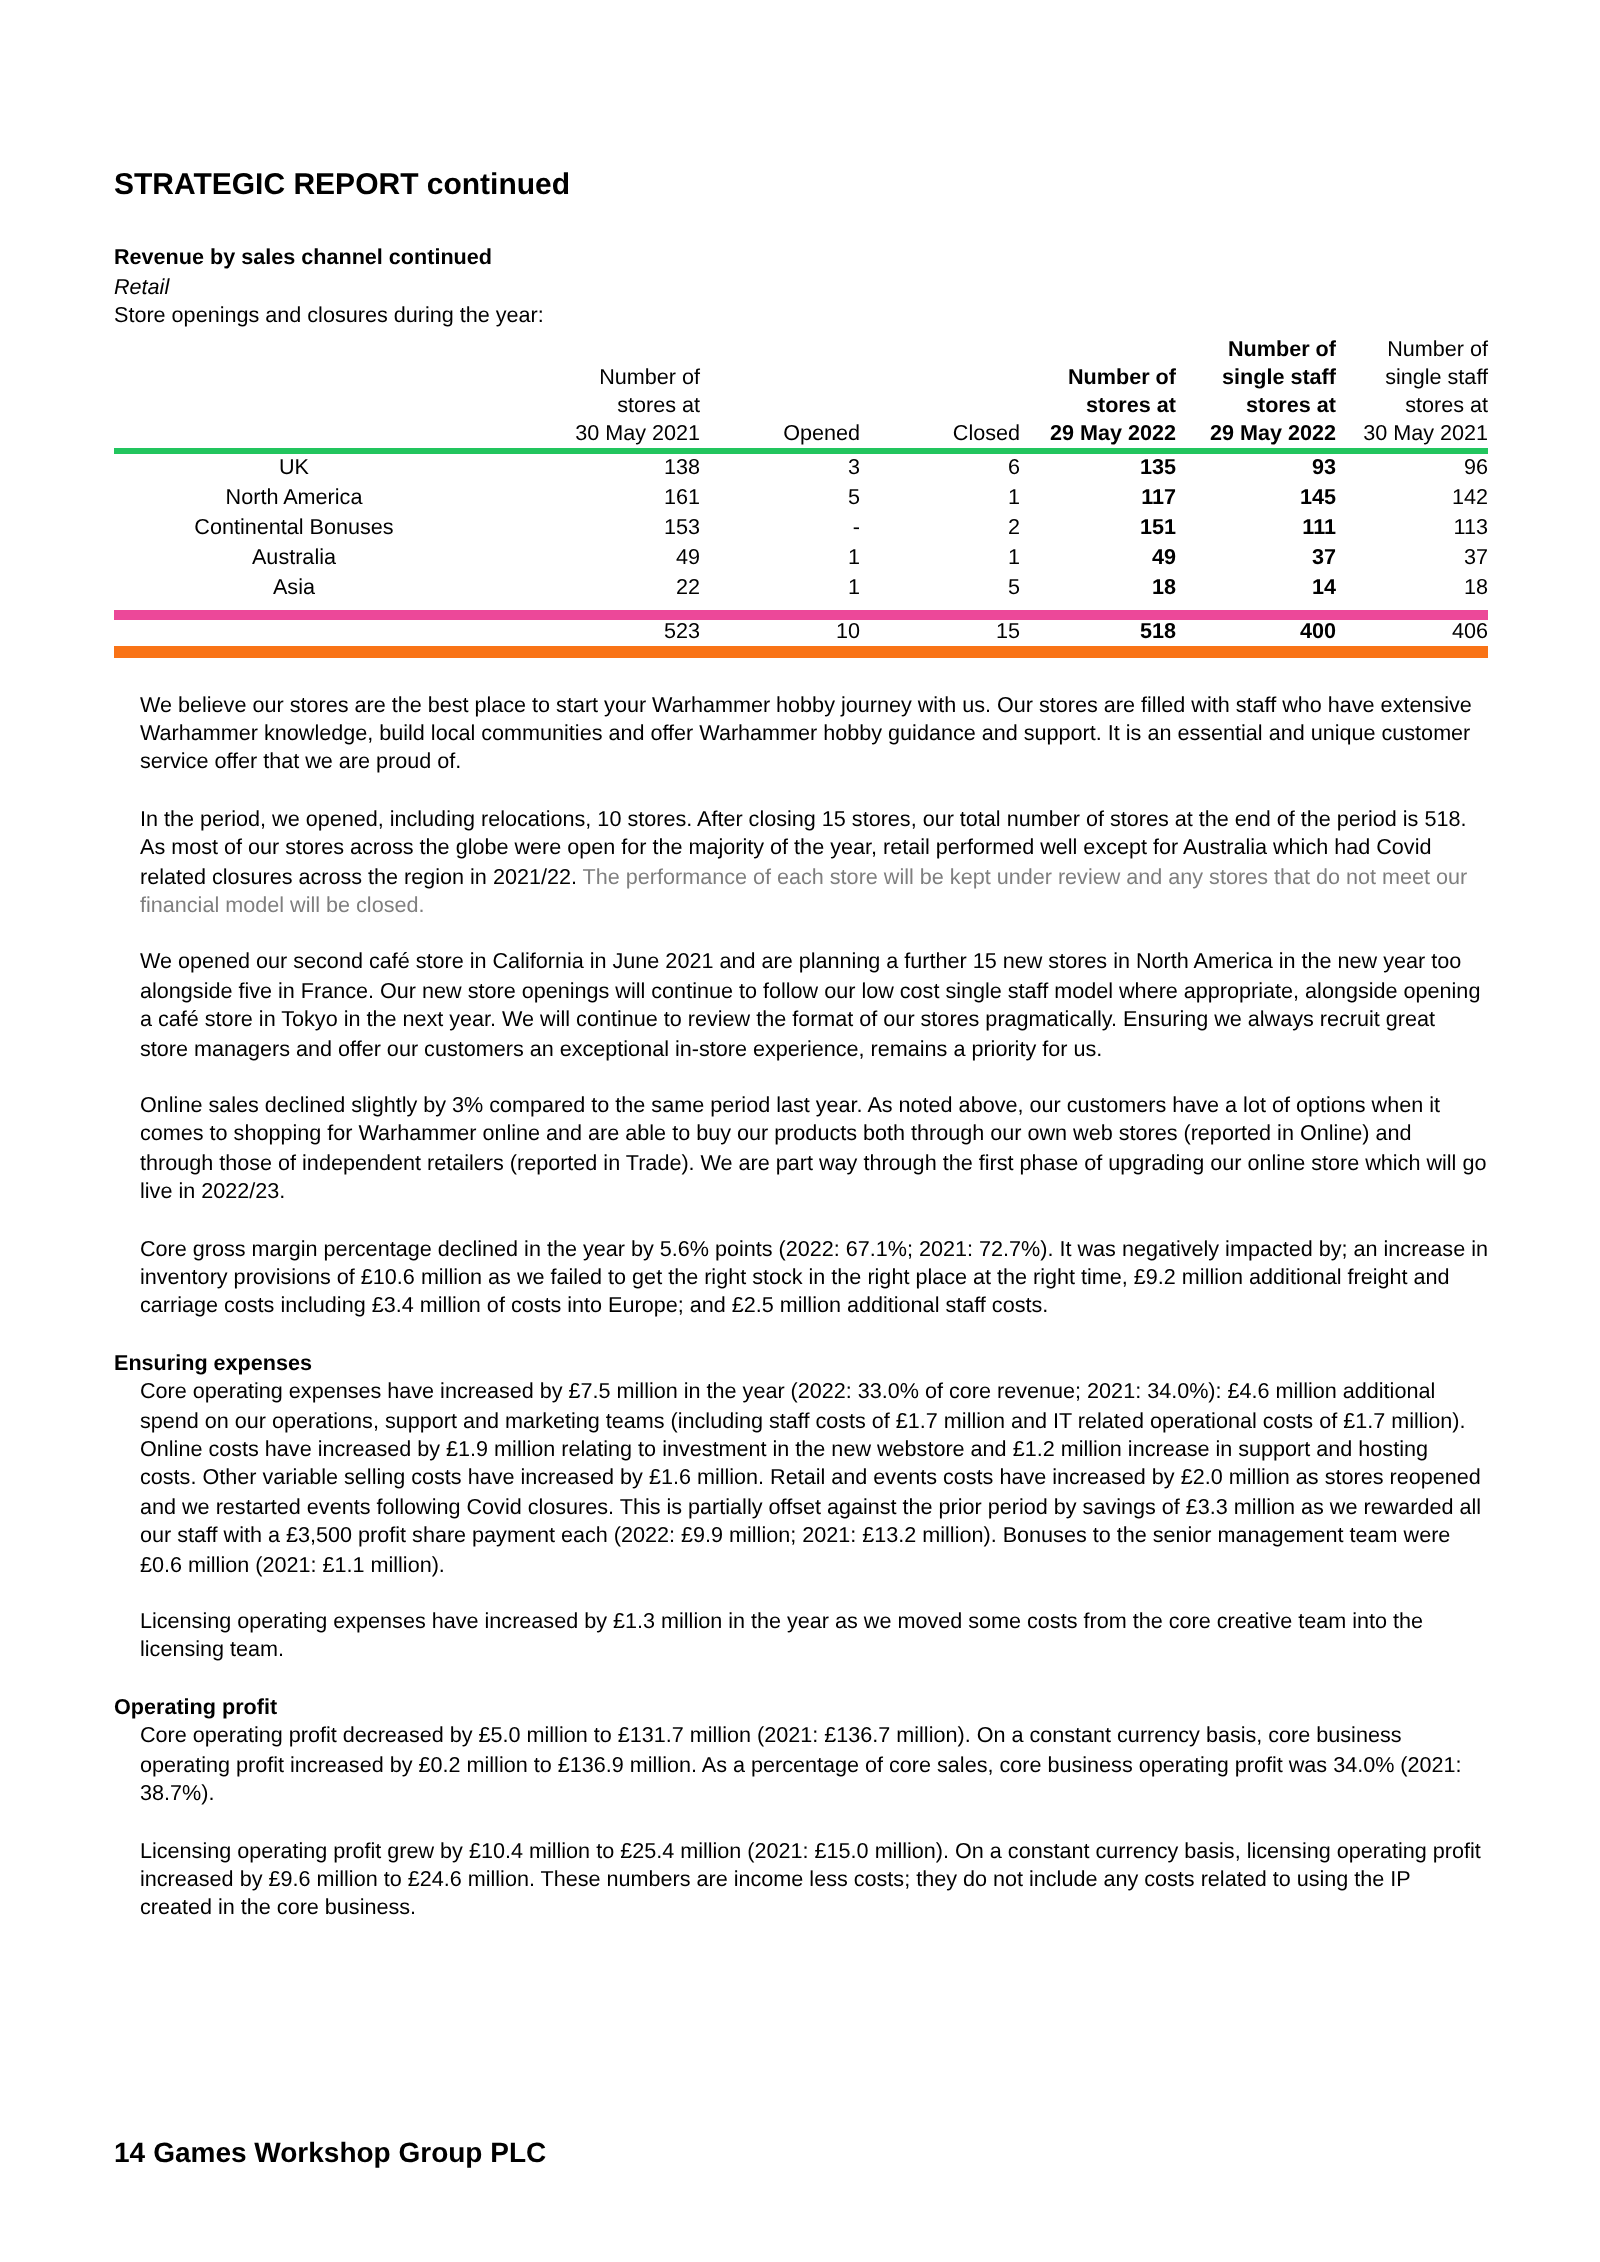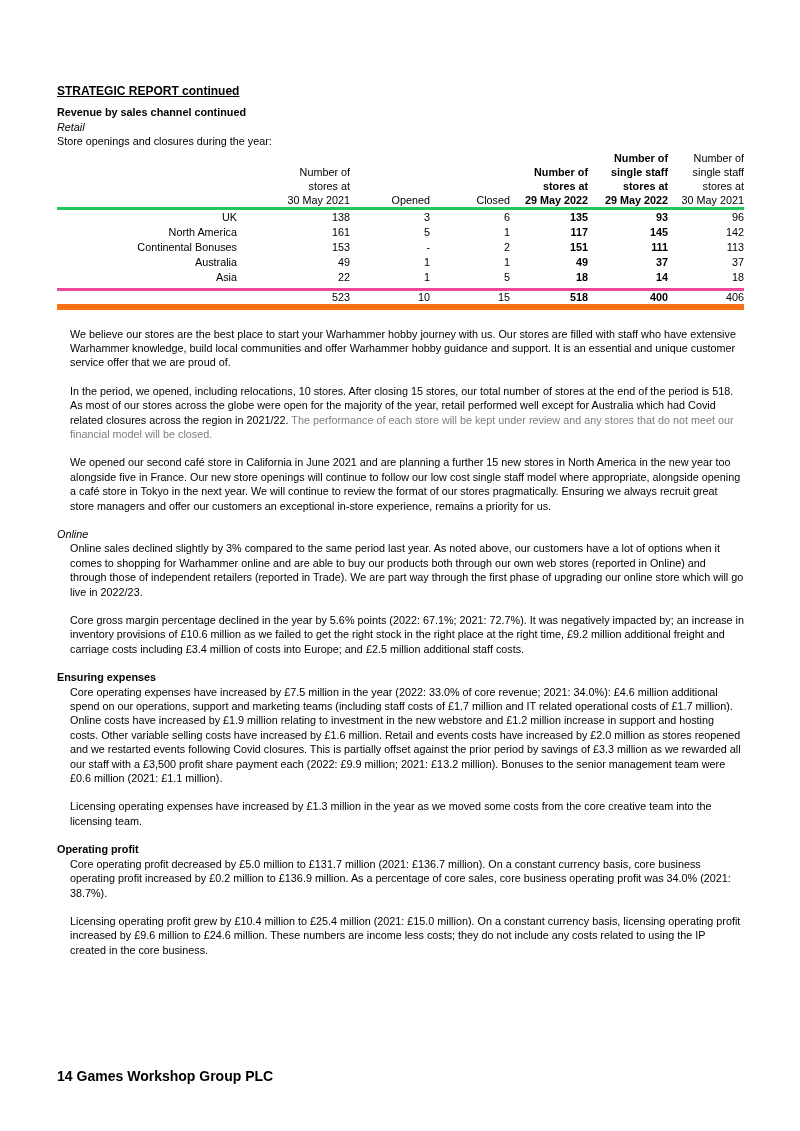--- a/index.html
+++ b/index.html
@@ -10,24 +10,23 @@
     height: 1131px;
     margin: 0 auto;
     background: #ffffff;
     font-family: "Liberation Sans", sans-serif;
     font-size: 10.8px;
     color: #000000;
     padding: 84px 56px 0 57px;
     overflow: hidden;
   }
   .page-title {
-    font-size: 12px;
+    font-size: 15px;
     font-weight: 700;
-    margin-bottom: 7px;
-    text-decoration: underline;
+    margin-bottom: 21px;
   }
   .lead-line { line-height: 14.5px; }
   .bold { font-weight: 700; }
   .italic { font-style: italic; }
 
   table.store-table {
     width: 100%;
     border-collapse: collapse;
     table-layout: fixed;
     margin-top: 2px;
@@ -46,23 +45,23 @@
     padding-bottom: 5px;
     border-bottom: 3px solid #22c55e;
   }
   thead th.lbl { text-align: left; }
   thead th.colbold { font-weight: 700; }
   tbody td {
     text-align: right;
     line-height: 15px;
     padding-top: 1px;
   }
-  tbody td.lbl { text-align: right; }
+  tbody td.lbl { text-align: center; }
   tbody tr.last-data-row td {
-    border-bottom: 3px solid #ec4899;
+    border-bottom: 5px solid #ec4899;
     padding-bottom: 3px;
   }
   tfoot td {
     text-align: right;
     border-bottom: 6px solid #f97316;
     padding: 4px 0 5px;
     line-height: 13px;
   }
   .num-bold { font-weight: 700; }
 
@@ -183,21 +182,20 @@
   </table>
 
   <div class="body-copy">
 
     <p class="para">We believe our stores are the best place to start your Warhammer hobby journey with us. Our stores are filled with staff who have extensive Warhammer knowledge, build local communities and offer Warhammer hobby guidance and support. It is an essential and unique customer service offer that we are proud of.</p>
 
     <p class="para"><span>In the period, we opened, including relocations, 10 stores. After closing 15 stores, our total number of stores at the end of the period is 518. As most of our stores across the globe were open for the majority of the year, retail performed well except for Australia which had Covid related closures across the region in 2021/22.</span> <span class="gray">The performance of each store will be kept under review and any stores that do not meet our financial model will be closed.</span></p>
 
     <p class="para">We opened our second café store in California in June 2021 and are planning a further 15 new stores in North America in the new year too alongside five in France. Our new store openings will continue to follow our low cost single staff model where appropriate, alongside opening a café store in Tokyo in the next year. We will continue to review the format of our stores pragmatically. Ensuring we always recruit great store managers and offer our customers an exceptional in-store experience, remains a priority for us.</p>
 
-    <div class="italic">Online</div>
     <p class="para">Online sales declined slightly by 3% compared to the same period last year. As noted above, our customers have a lot of options when it comes to shopping for Warhammer online and are able to buy our products both through our own web stores (reported in Online) and through those of independent retailers (reported in Trade). We are part way through the first phase of upgrading our online store which will go live in 2022/23.</p>
 
     <p class="para">Core gross margin percentage declined in the year by 5.6% points (2022: 67.1%; 2021: 72.7%). It was negatively impacted by; an increase in inventory provisions of £10.6 million as we failed to get the right stock in the right place at the right time, £9.2 million additional freight and carriage costs including £3.4 million of costs into Europe; and £2.5 million additional staff costs.</p>
 
     <div class="h3">Ensuring expenses</div>
     <p class="para">Core operating expenses have increased by £7.5 million in the year (2022: 33.0% of core revenue; 2021: 34.0%): £4.6 million additional spend on our operations, support and marketing teams (including staff costs of £1.7 million and IT related operational costs of £1.7 million). Online costs have increased by £1.9 million relating to investment in the new webstore and £1.2 million increase in support and hosting costs. Other variable selling costs have increased by £1.6 million. Retail and events costs have increased by £2.0 million as stores reopened and we restarted events following Covid closures. This is partially offset against the prior period by savings of £3.3 million as we rewarded all our staff with a £3,500 profit share payment each (2022: £9.9 million; 2021: £13.2 million). Bonuses to the senior management team were £0.6 million (2021: £1.1 million).</p>
     <p class="para">Licensing operating expenses have increased by £1.3 million in the year as we moved some costs from the core creative team into the licensing team.</p>
 
     <div class="h3">Operating profit</div>
     <p class="para">Core operating profit decreased by £5.0 million to £131.7 million (2021: £136.7 million). On a constant currency basis, core business operating profit increased by £0.2 million to £136.9 million. As a percentage of core sales, core business operating profit was 34.0% (2021: 38.7%).</p>

